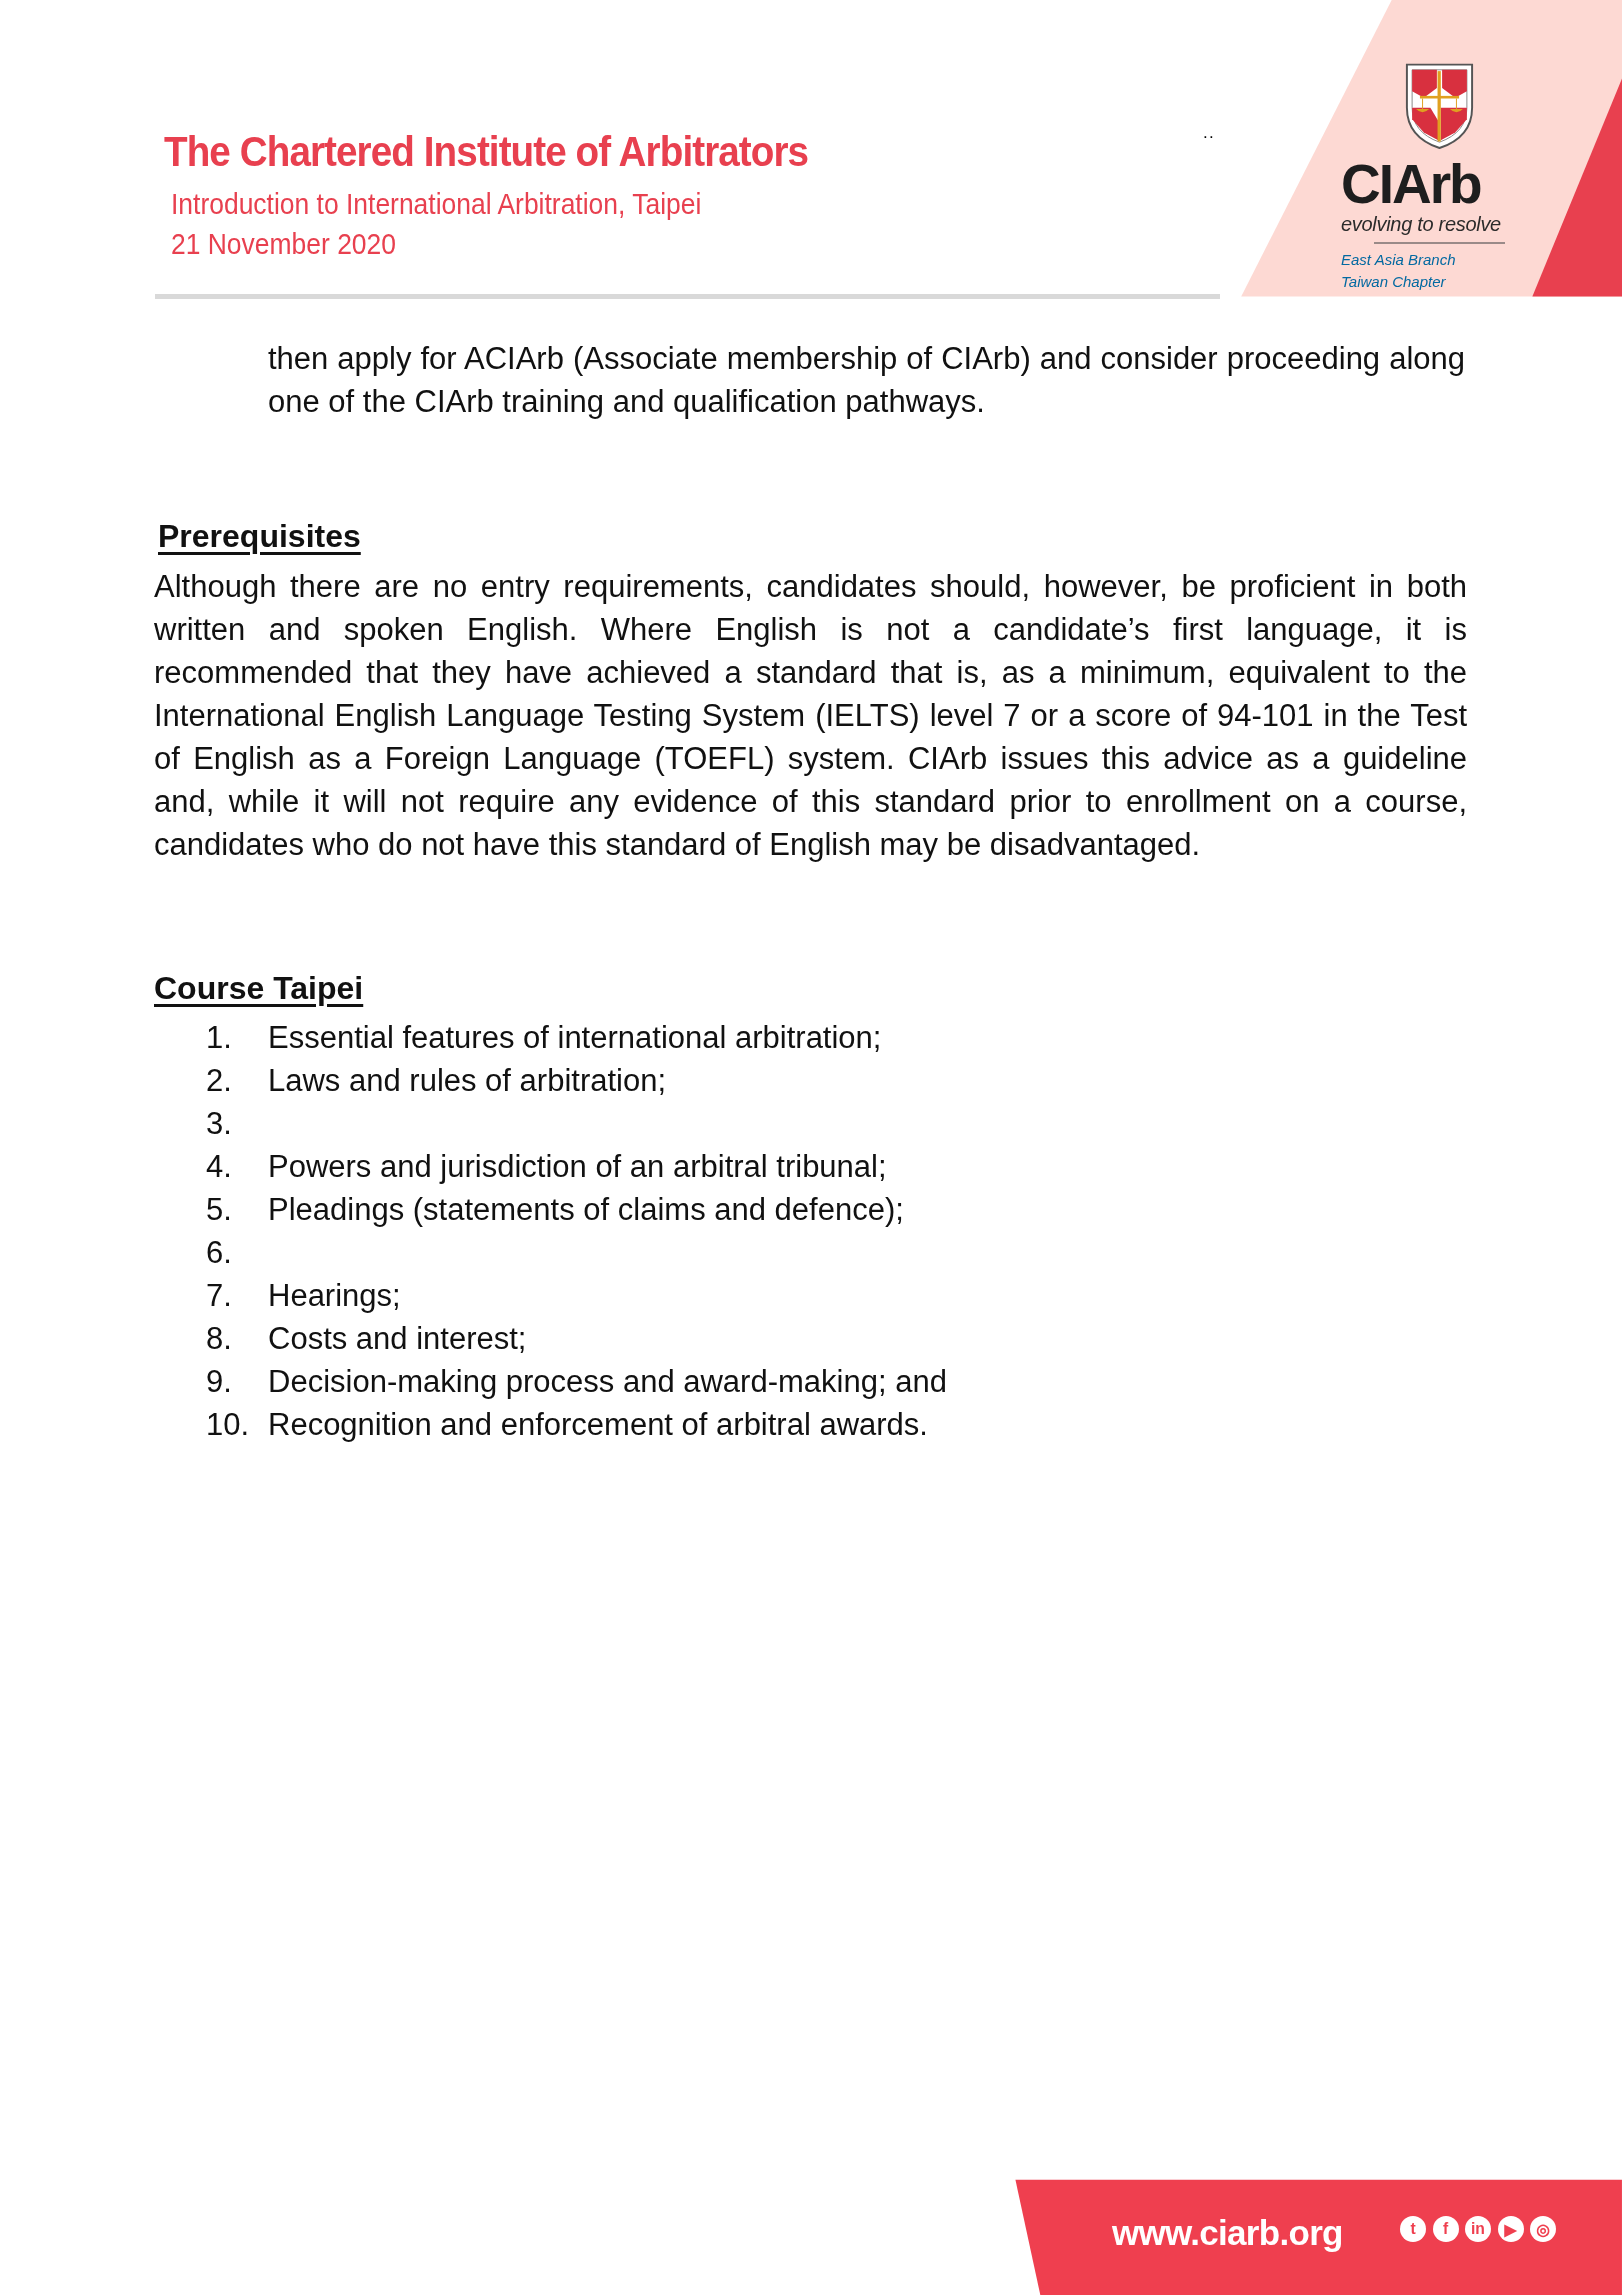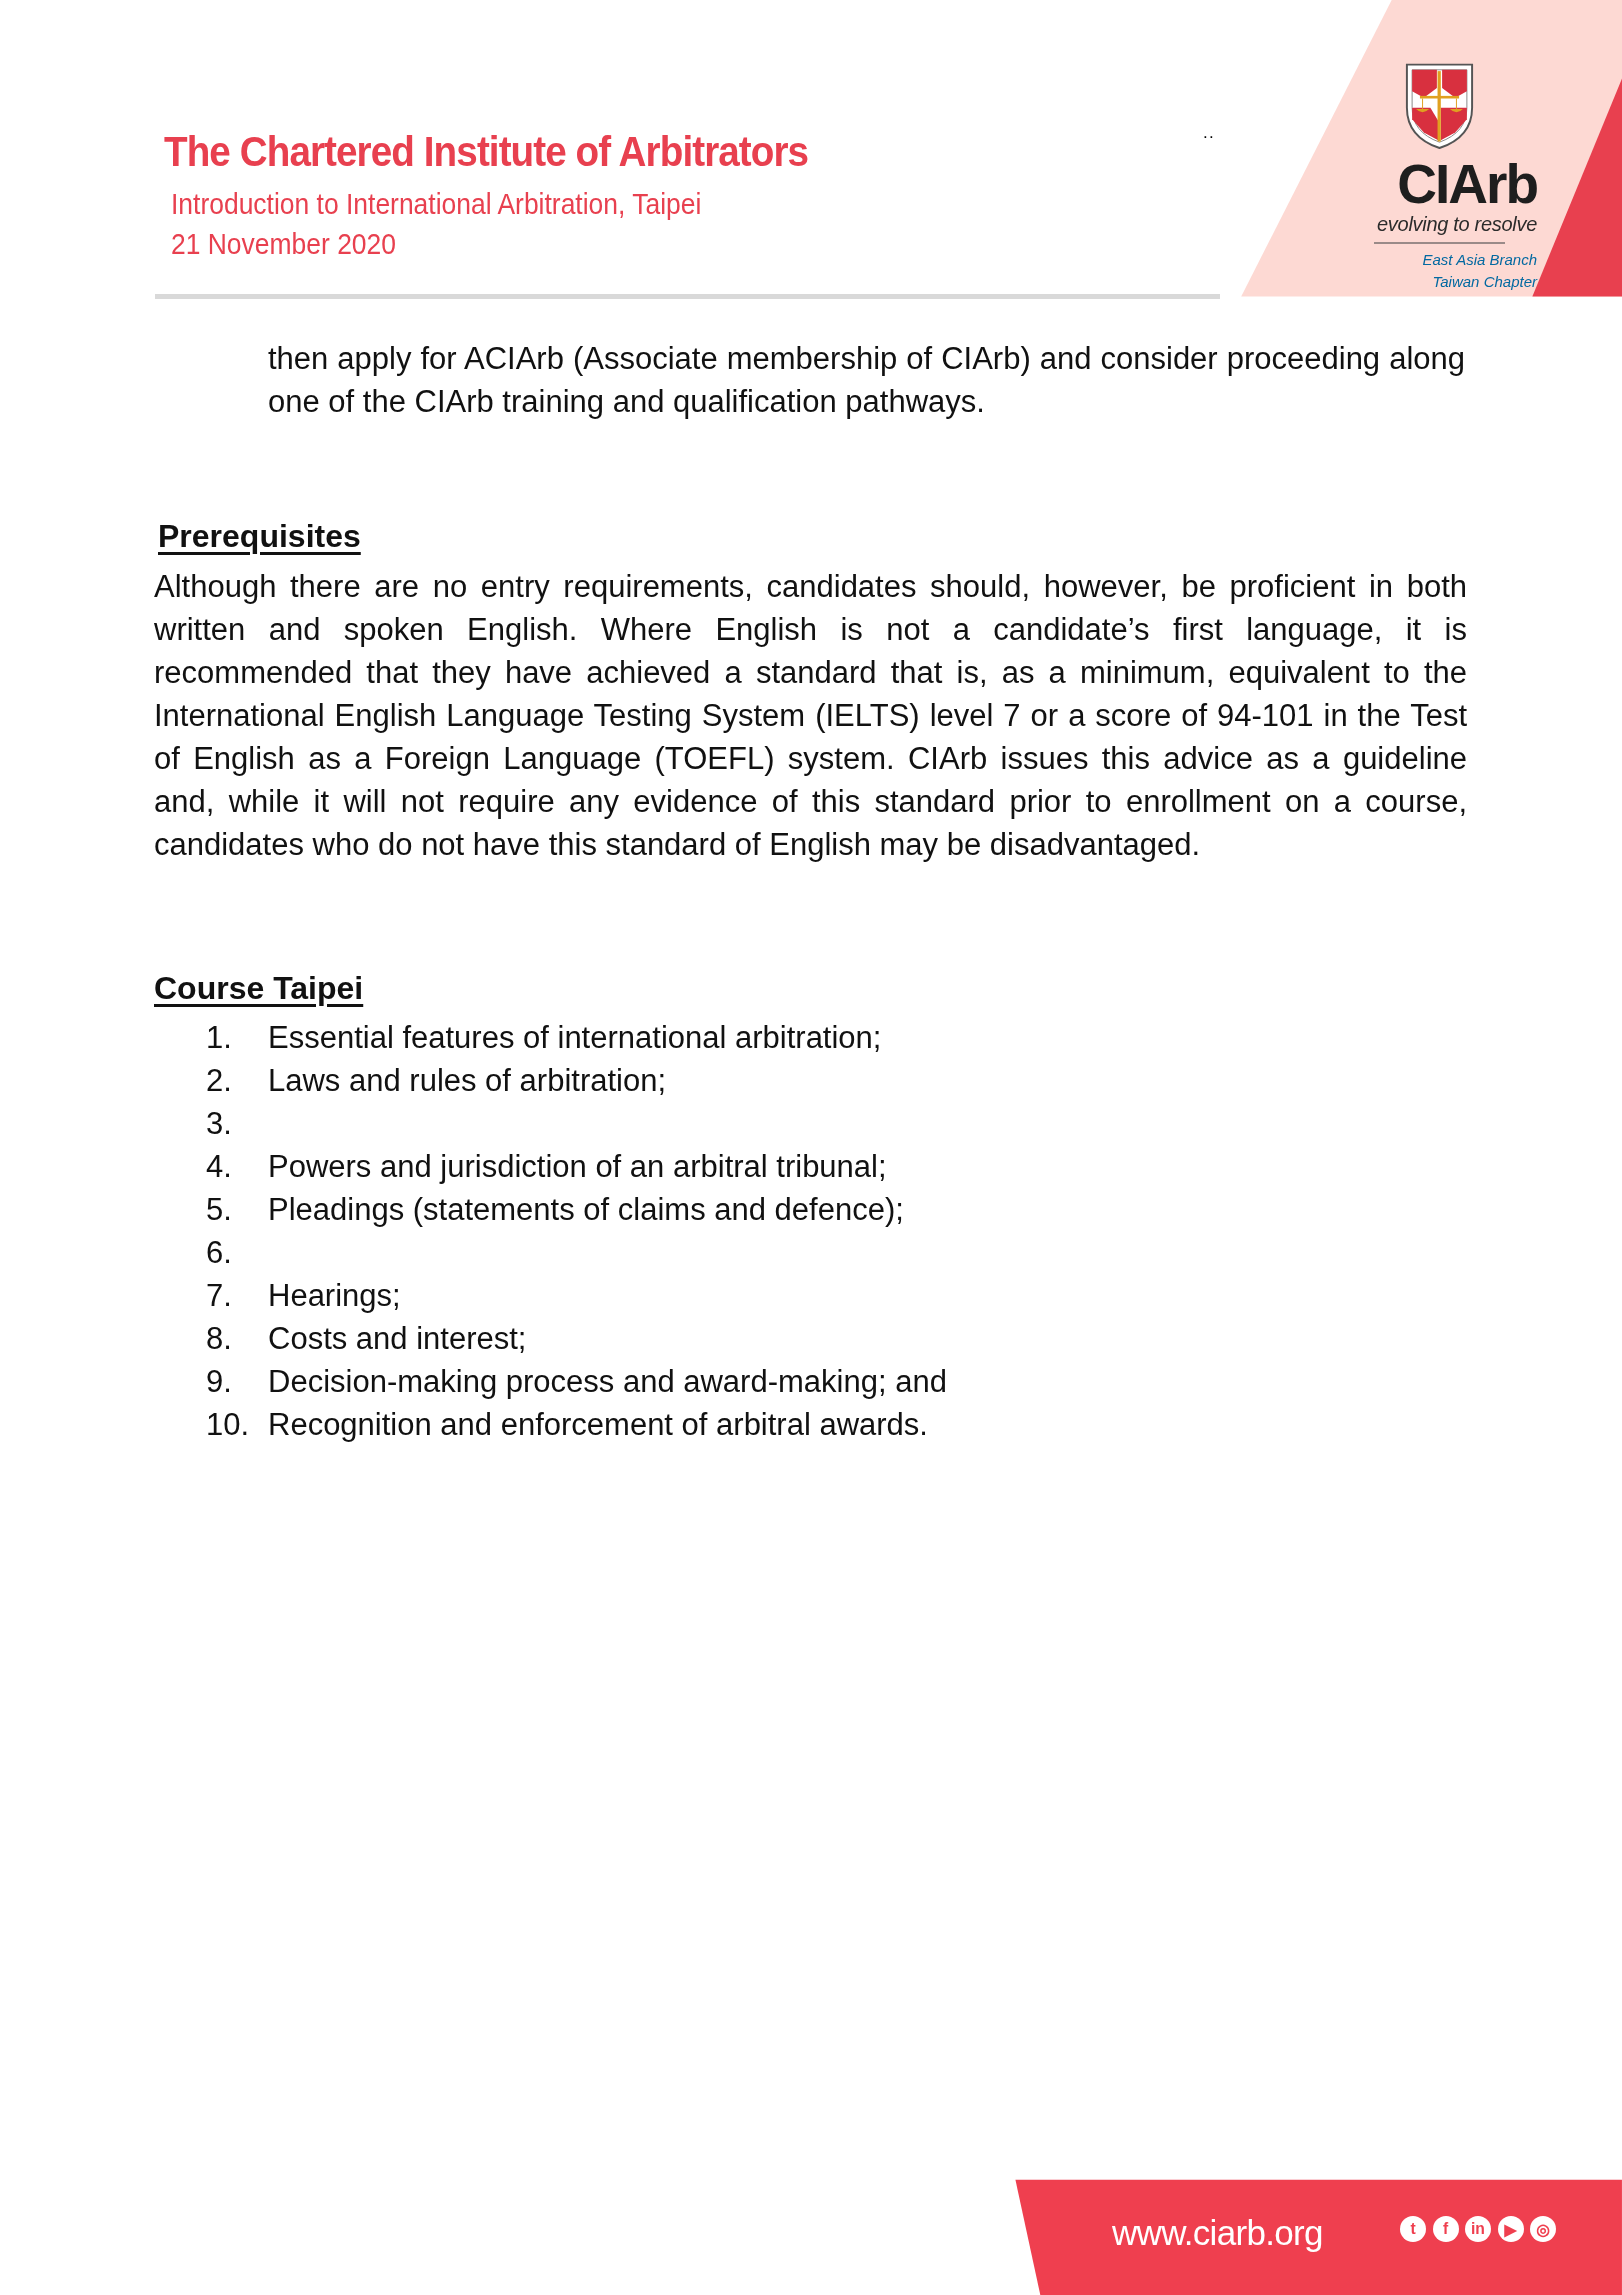--- a/index.html
+++ b/index.html
@@ -22,21 +22,21 @@
     .hdr-sub {
       left: 171px; font-size: 29.4px; color: #e8404f; white-space: nowrap;
       transform: scaleX(0.9); transform-origin: left top;
     }
     .hdr-sub.s1 { top: 187px; }
     .hdr-sub.s2 { top: 227px; }
     .dots { left: 1203px; top: 123px; font-size: 17px; color: #000; letter-spacing: 1.3px; }
     .divider { left: 155px; top: 294px; width: 1065px; height: 5.2px; background: #d9d9d9; }
 
     
-    .logo { left: 1341px; top: 62px; width: 196px; text-align: right; }
+    .logo { left: 1341px; top: 62px; width: 196px; text-align: left; }
     .crest { width: 71px; height: 88px; margin: 0 auto; display: block; }
     .logo-word {
       font-size: 55px; font-weight: bold; color: #1e1e1e; line-height: 1;
       margin-top: 6.5px; letter-spacing: -2px;
     }
     .logo-tag { font-size: 20px; font-style: italic; color: #2b2b2b; margin-top: 1.3px; letter-spacing: -0.3px; }
     .logo-rule { width: 131px; height: 1.3px; background: #9a8a88; margin: 6.5px auto 5.2px; }
     .logo-branch { font-size: 15px; font-style: italic; color: #0369a1; line-height: 22px; }
 
     
@@ -54,21 +54,21 @@
     .prereq-body { left: 154px; top: 565px; width: 1313px; }
     .topics-title { left: 154px; top: 970px; }
     .topics-list { left: 206px; top: 1016px; margin: 0; padding: 0; list-style: none; }
     .topics-list li { font-size: 31px; line-height: 43px; display: flex; white-space: nowrap; }
     .topics-list .num { width: 62px; display: inline-block; }
 
     
     #footer-bg { left: 0; top: 2172px; width: 1622px; height: 123px; }
     .footer-url {
       left: 1112px; top: 2213px; font-size: 35px; color: #ffffff;
-      letter-spacing: -0.7px; white-space: nowrap;
+      letter-spacing: -0.7px; white-space: nowrap; font-weight: bold;
     }
     .socials { left: 1400px; top: 2216px; display: flex; gap: 6.5px; }
     .social {
       width: 26px; height: 26px; border-radius: 50%; background: #ffffff;
       color: #ef3f4f; font-size: 15.7px; font-weight: bold;
       display: flex; align-items: center; justify-content: center;
     }
   </style>
 </head>
 <body>

